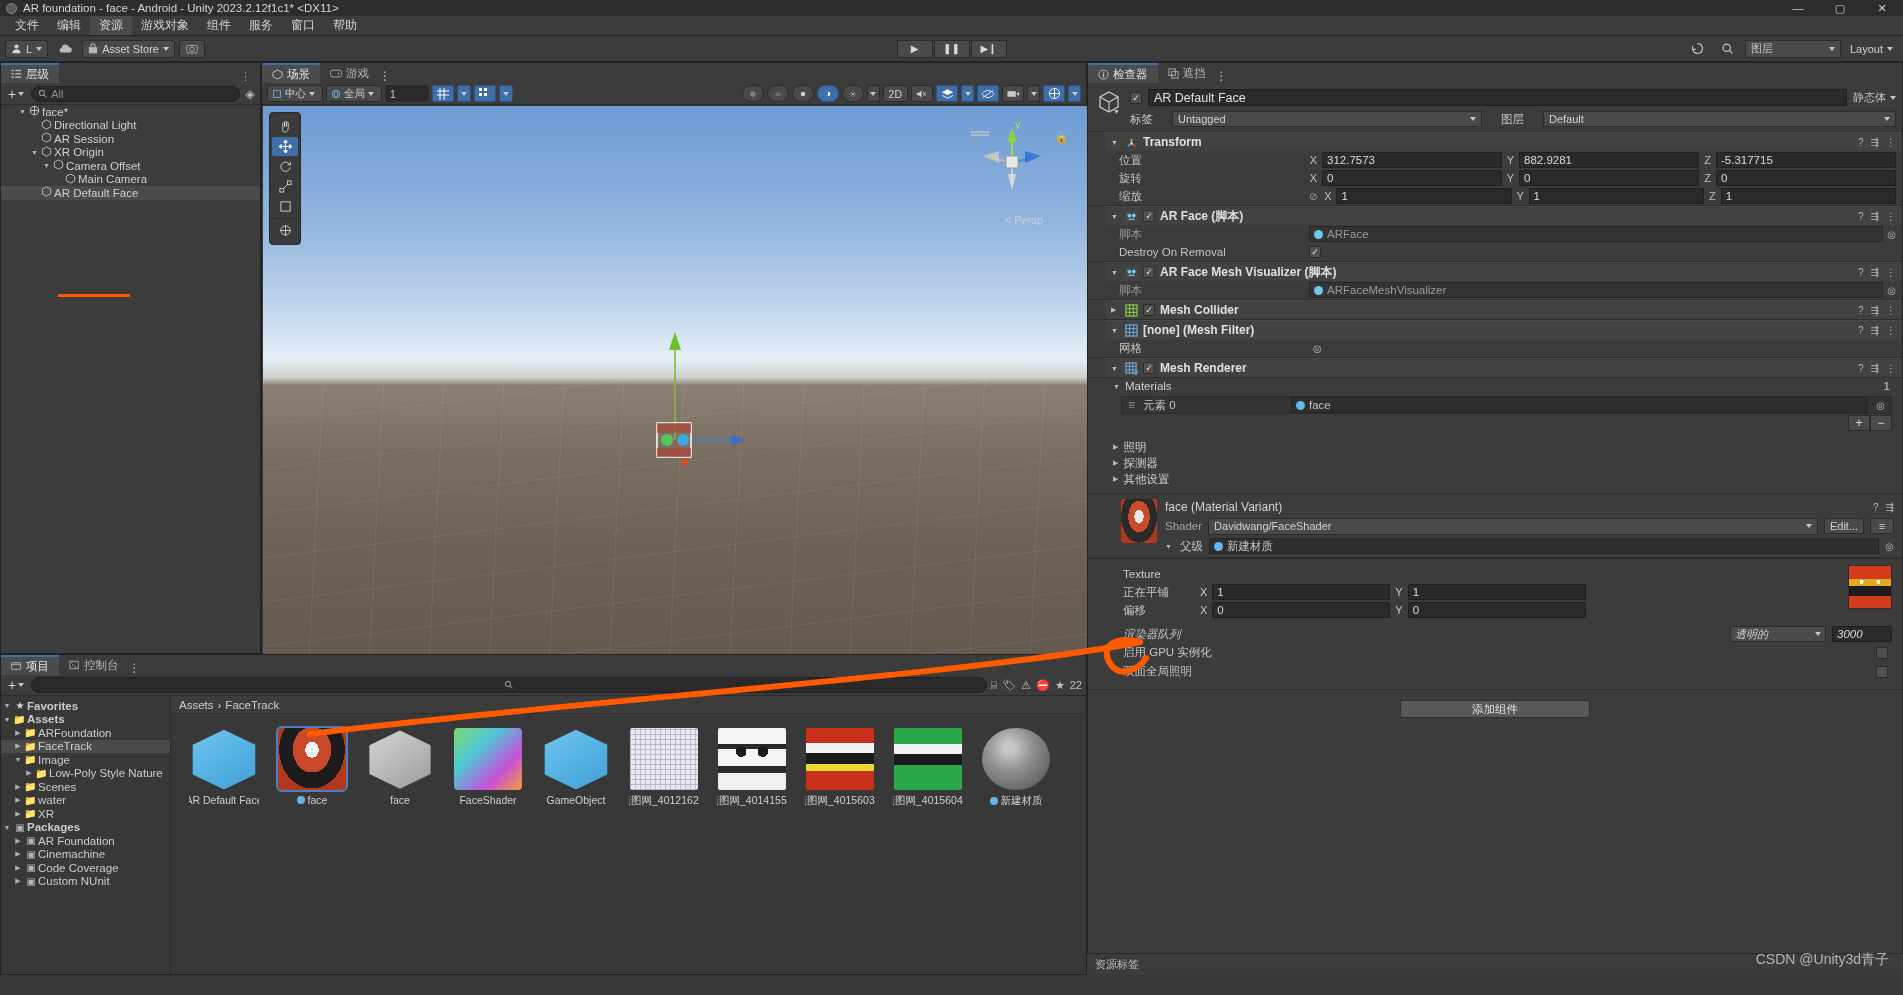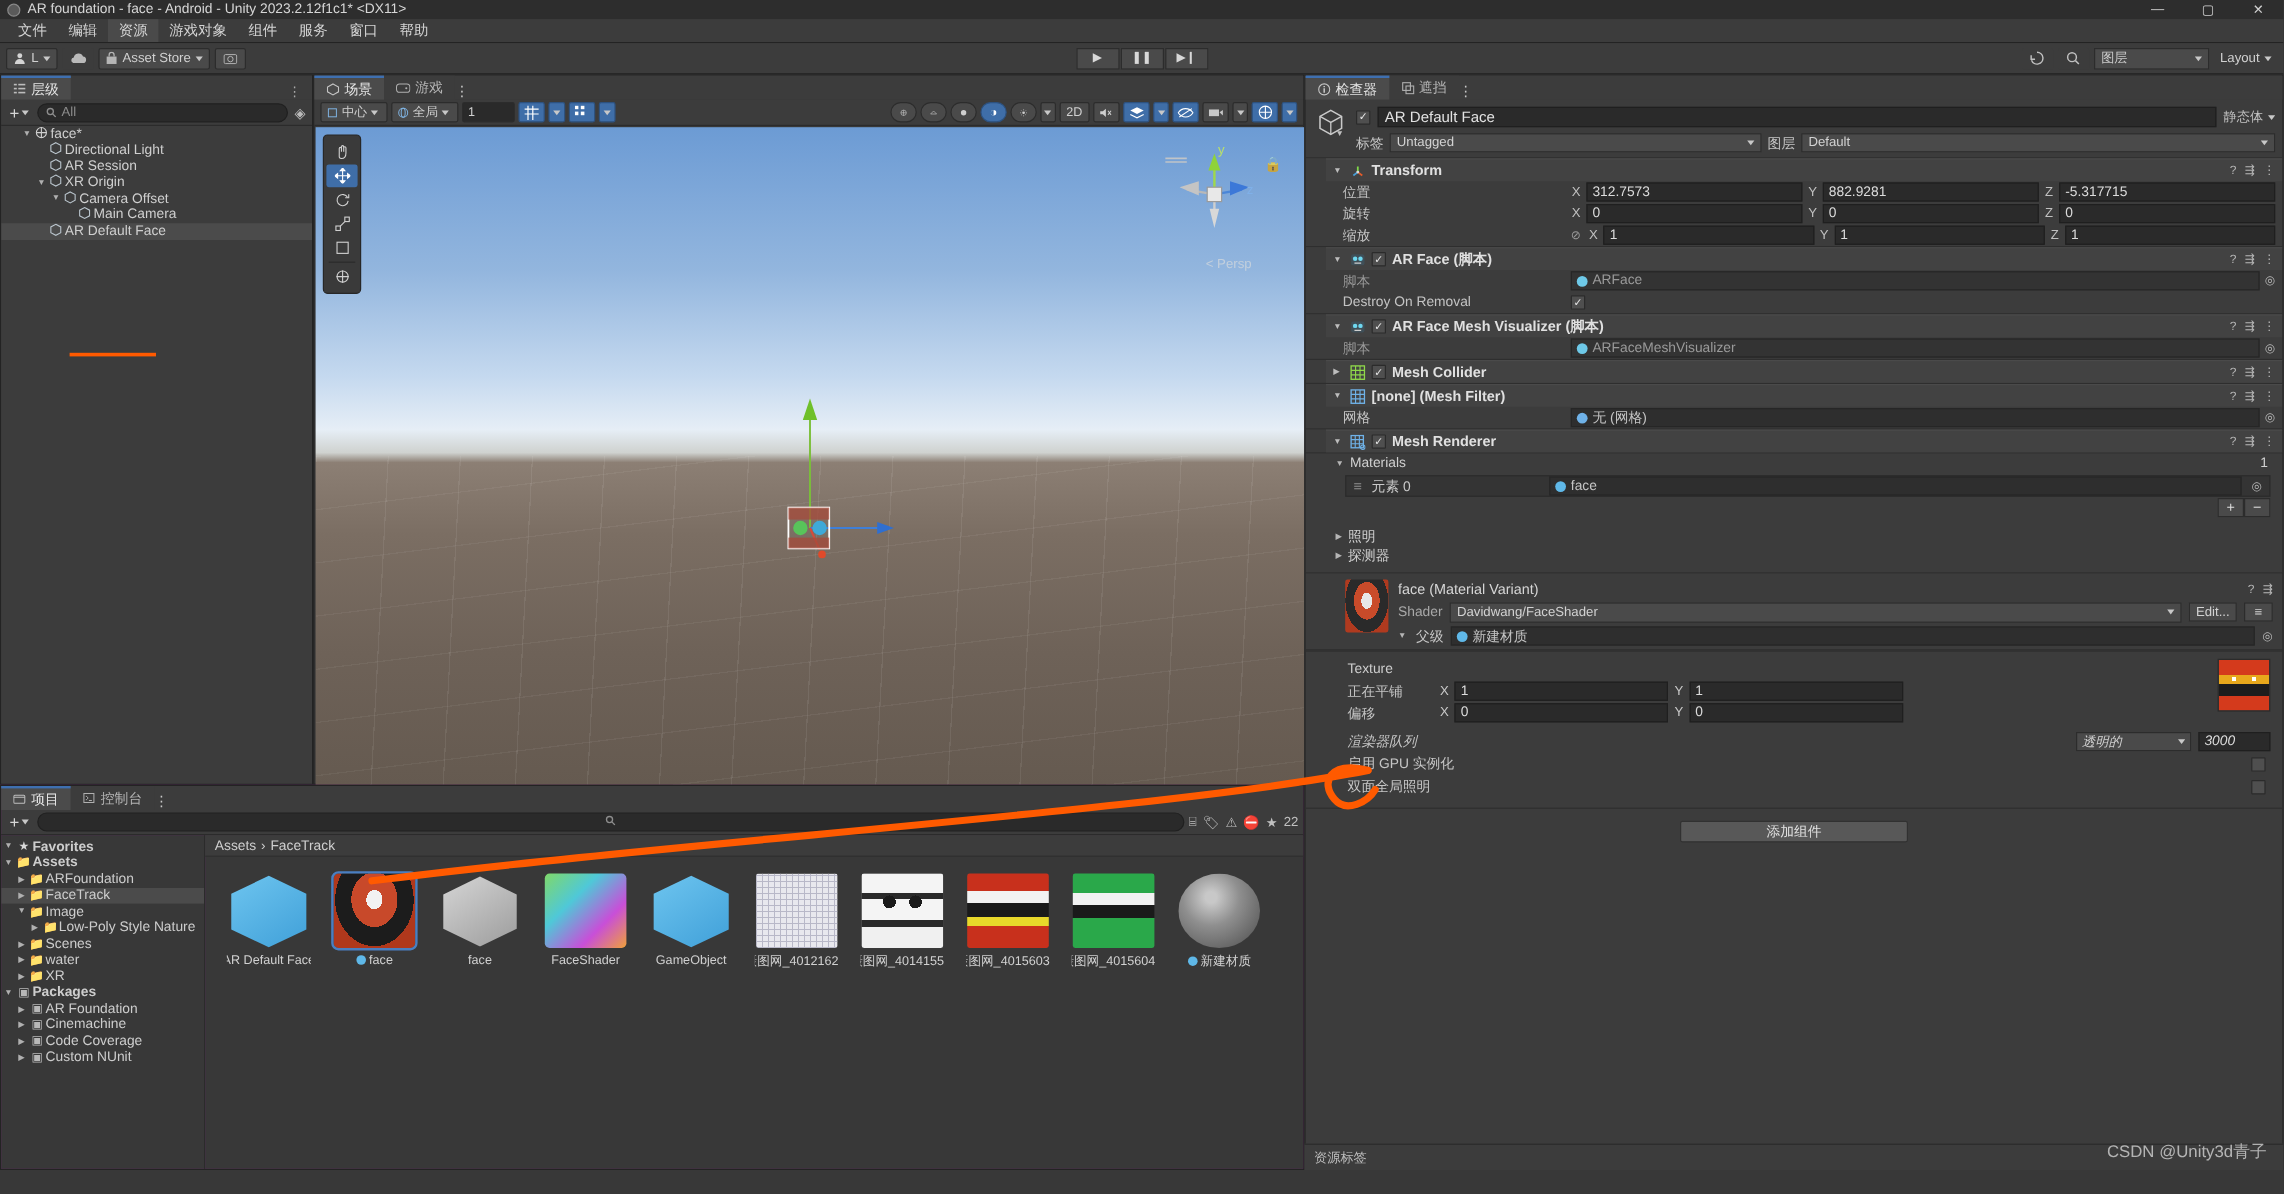--- a/index.html
+++ b/index.html
@@ -98,21 +98,21 @@
   .insp-tabrow { height:20px; background:#3c3c3c; display:flex; align-items:flex-end; }
   .insp-scroll { height:calc(100% - 20px); overflow:hidden; }
   .insp-header { background:#3c3c3c; display:flex; padding:6px 6px 4px 8px; gap:6px;
       border-bottom:1px solid #303030;}
   .cube-ico { width:28px; height:28px; flex:0 0 auto; position:relative;}
   .hdr-right { flex:1; }
   .hdr-line1 { display:flex; align-items:center; gap:6px; height:17px;}
   .namefield { flex:1; height:17px; background:#2a2a2a; border:1px solid #1f1f1f;
       padding:0 5px; display:flex; align-items:center; font-size:12.5px; color:#e2e2e2;}
   .static-chk { display:flex; align-items:center; gap:4px; font-size:11px; color:#c3c3c3; }
-  .hdr-line2 { display:flex; align-items:center; gap:5px; margin-top:5px; height:16px;}
+  .hdr-line2 { display:flex; align-items:center; gap:19px; margin-top:5px; height:16px;}
   .lab { font-size:11.5px; color:#c6c6c6; white-space:nowrap;}
   .dd { height:16px; background:#4a4a4a; border:1px solid #2c2c2c; display:flex;
       align-items:center; justify-content:space-between; padding:0 5px; font-size:11px; color:#d2d2d2;}
   .chk { width:12px;height:12px;background:#4f4f4f;border:1px solid #2b2b2b;border-radius:1px;
       display:flex;align-items:center;justify-content:center;font-size:9px;color:#e8e8e8;flex:0 0 auto;}
   .comp { border-bottom:1px solid #2e2e2e; background:#3c3c3c;padding-left:17px;}
   .comp-hdr { height:19px; display:flex; align-items:center; gap:5px; padding:0 6px;
       background:#424242; border-top:1px solid #4a4a4a;}
   .comp-hdr .tri { font-size:7px; color:#bdbdbd; width:9px;}
   .comp-hdr .ctitle { font-size:12px; color:#e0e0e0; font-weight:bold;}
@@ -975,24 +975,20 @@
               </span>
               <span class="ctitle ">[none] (Mesh Filter)</span>
               <span class="right">
                 <span>?</span>
                 <span>⇶</span>
                 <span>⋮</span>
               </span>
             </div>
             <div class="crow">
               <span class="pl" style="">网格</span>
-              <div class="objfield">
-                <span class="minidot" style="background:#6fb2e8;"></span>
-                <span>无 (网格)</span>
-              </div>
               <span style="color:#bbb;font-size:10px;margin-left:4px;">◎</span>
             </div>
           </div>
           <div class="comp">
             <div class="comp-hdr">
               <span class="tri">▼</span>
               <span style="display:flex;">
                 <svg width="13" height="13" viewBox="0 0 14 14">
                   <rect x="1" y="1" width="11" height="11" fill="none" stroke="#6fb2e8" stroke-width="1.2"></rect>
                   <path d="M1 4.7h11M1 8.4h11M4.7 1v11M8.4 1v11" stroke="#6fb2e8" stroke-width="1"></path>
@@ -1033,20 +1029,24 @@
         </div>
         <div style="height:6px;"></div>
         <div class="foldrow">
           <span class="tri">▶</span>
           <span>照明</span>
         </div>
         <div class="foldrow">
           <span class="tri">▶</span>
           <span>探测器</span>
         </div>
+        <div class="foldrow">
+          <span class="tri">▶</span>
+          <span>其他设置</span>
+        </div>
         <div style="height:6px;"></div>
       </div>
 
       <div class="comp">
         <div style="display:flex;gap:8px;padding:5px 8px 2px 16px;">
           <div class="matpreview"></div>
           <div style="flex:1;">
             <div style="display:flex;align-items:center;height:16px;">
               <span style="font-size:12px;color:#d5d5d5;">face (Material Variant)</span>
               <span style="margin-left:auto;display:flex;gap:7px;color:#b6b6b6;font-size:10px;">

